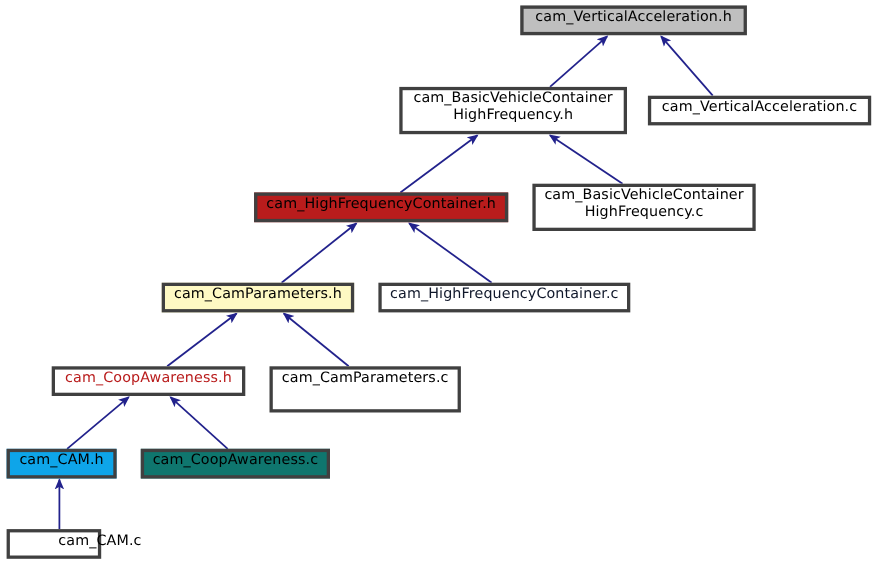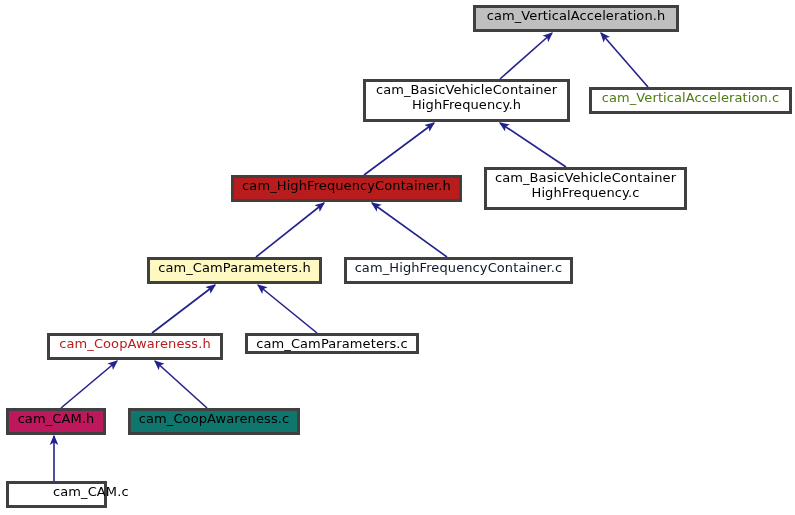--- a/index.html
+++ b/index.html
@@ -72,25 +72,25 @@
         <line x1="317" y1="333" x2="258" y2="285" stroke="#22228c" stroke-width="1.6" marker-end="url(#arrowhead)"></line>
         <line x1="61" y1="408" x2="117" y2="361" stroke="#22228c" stroke-width="1.6" marker-end="url(#arrowhead)"></line>
         <line x1="207" y1="408" x2="155" y2="361" stroke="#22228c" stroke-width="1.6" marker-end="url(#arrowhead)"></line>
         <line x1="54" y1="481" x2="54" y2="436" stroke="#22228c" stroke-width="1.6" marker-end="url(#arrowhead)"></line>
       </g>
   </svg>
   <div id="nodes">
       <div class="node root" style="left: 473px; top: 5px; width: 206px; height: 27px; border-color: rgb(64, 64, 64); background: rgb(191, 191, 191); color: rgb(0, 0, 0);"><span class="node-label">cam_VerticalAcceleration.h</span></div>
       <div class="node" style="left: 363px; top: 79px; width: 207px; height: 43px; border-color: rgb(64, 64, 64); background: rgb(255, 255, 255); color: rgb(0, 0, 0);"><span class="node-label">cam_BasicVehicleContainer
 HighFrequency.h</span></div>
-      <div class="node" style="left: 589px; top: 87px; width: 203px; height: 27px; border-color: rgb(64, 64, 64); background: rgb(255, 255, 255); color: #4d7c0f;"><span class="node-label">cam_VerticalAcceleration.c</span></div>
+      <div class="node" style="left: 589px; top: 87px; width: 203px; height: 27px; border-color: rgb(64, 64, 64); background: rgb(255, 255, 255); color: #000000;"><span class="node-label">cam_VerticalAcceleration.c</span></div>
       <div class="node" style="left: 231px; top: 175px; width: 231px; height: 27px; border-color: rgb(64, 64, 64); background: #b91c1c; color: rgb(0, 0, 0);"><span class="node-label">cam_HighFrequencyContainer.h</span></div>
       <div class="node" style="left: 484px; top: 167px; width: 203px; height: 43px; border-color: rgb(64, 64, 64); background: rgb(255, 255, 255); color: rgb(0, 0, 0);"><span class="node-label">cam_BasicVehicleContainer
 HighFrequency.c</span></div>
       <div class="node" style="left: 147px; top: 257px; width: 175px; height: 27px; border-color: rgb(64, 64, 64); background: #fef9c3; color: rgb(0, 0, 0);"><span class="node-label">cam_CamParameters.h</span></div>
       <div class="node" style="left: 344px; top: 257px; width: 229px; height: 27px; border-color: rgb(64, 64, 64); background: rgb(255, 255, 255); color: #0f172a;"><span class="node-label">cam_HighFrequencyContainer.c</span></div>
       <div class="node" style="left: 47px; top: 333px; width: 176px; height: 27px; border-color: rgb(64, 64, 64); background: rgb(255, 255, 255); color: #b91c1c;"><span class="node-label">cam_CoopAwareness.h</span></div>
-      <div class="node" style="left: 245px; top: 333px; width: 174px; height: 21px; border-color: rgb(64, 64, 64); background: rgb(255, 255, 255); color: rgb(0, 0, 0);"><span class="node-label">cam_CamParameters.c</span></div>
-      <div class="node" style="left: 6px; top: 408px; width: 100px; height: 27px; border-color: rgb(64, 64, 64); background: #be185d; color: rgb(0, 0, 0);"><span class="node-label">cam_CAM.h</span></div>
+      <div class="node" style="left: 245px; top: 333px; width: 174px; height: 42px; border-color: rgb(64, 64, 64); background: rgb(255, 255, 255); color: rgb(0, 0, 0);"><span class="node-label">cam_CamParameters.c</span></div>
+      <div class="node" style="left: 6px; top: 408px; width: 100px; height: 27px; border-color: rgb(64, 64, 64); background: #0ea5e9; color: rgb(0, 0, 0);"><span class="node-label">cam_CAM.h</span></div>
       <div class="node" style="left: 128px; top: 408px; width: 172px; height: 27px; border-color: rgb(64, 64, 64); background: #0f766e; color: rgb(0, 0, 0);"><span class="node-label">cam_CoopAwareness.c</span></div>
-      <div class="node" style="left: 6px; top: 481px; width: 101px; height: 27px; border-color: rgb(64, 64, 64); background: rgb(255, 255, 255); color: rgb(0, 0, 0); padding-left: 40px;"><span class="node-label">cam_CAM.c</span></div>
+      <div class="node" style="left: 6px; top: 481px; width: 86px; height: 27px; border-color: rgb(64, 64, 64); background: rgb(255, 255, 255); color: rgb(0, 0, 0); padding-left: 40px;"><span class="node-label">cam_CAM.c</span></div>
     </div>
 </div>
 
 </body></html>

